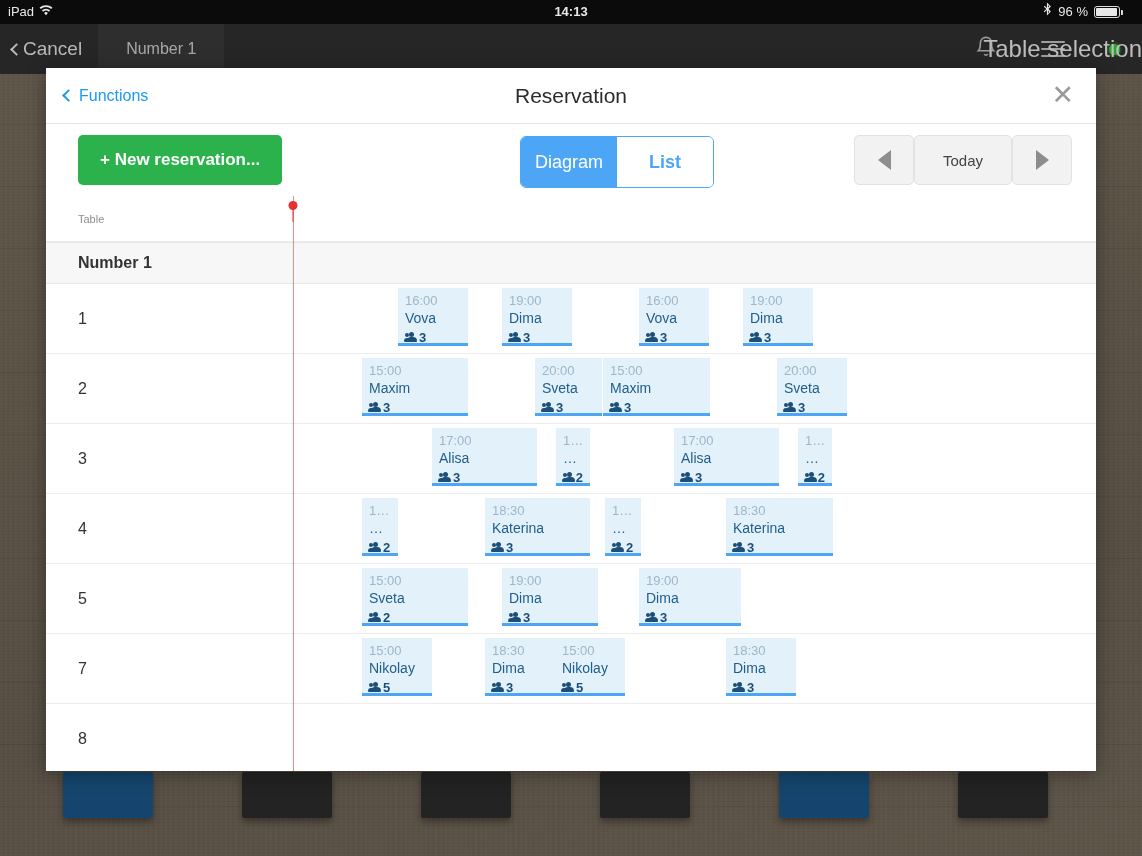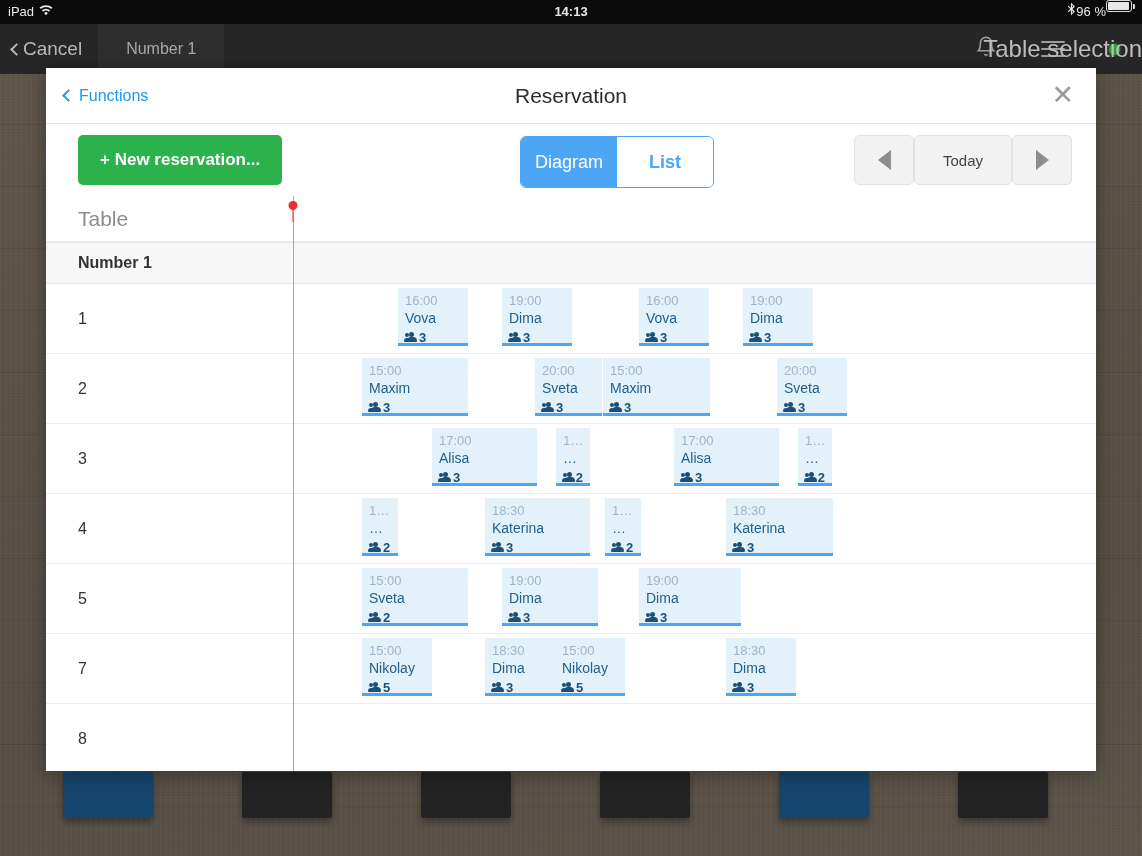--- a/index.html
+++ b/index.html
@@ -38,22 +38,22 @@
   #statusbar {
     position: absolute; top: 0; left: 0; width: 1142px; height: 24px;
     background: #0b0b0b; color: #e8e8e8;
     font-size: 13px; line-height: 24px;
     display: flex; align-items: center;
     z-index: 30;
   }
   #statusbar .sb-left  { display:flex; align-items:center; gap:5px; padding-left: 8px; }
   #statusbar .sb-mid   { position:absolute; left:0; right:0; text-align:center;
                          font-weight:600; font-size:13px; pointer-events:none;}
-  #statusbar .sb-right { margin-left:auto; display:flex; 
-                         padding-right: 10px; }
+  #statusbar .sb-right { margin-left:auto; display:flex; align-items:center;
+                         gap:6px; padding-right: 22px; }
   .battery {
     width: 26px; height: 12px; border: 1.3px solid #dcdcdc;
     border-radius: 3px; position: relative; display:inline-block;
   }
   .battery::after {
     content:''; position:absolute; right:-4px; top:3.2px;
     width:2.2px; height:5px; background:#dcdcdc; border-radius:0 1px 1px 0;
   }
   .battery i { position:absolute; left:1.3px; top:1.3px; bottom:1.3px;
                width: 88%; background:#e8e8e8; border-radius:1px; display:block; }
@@ -154,21 +154,21 @@
   .tri-r { width:0;height:0;border-top:10px solid transparent;border-bottom:10px solid transparent;border-left:13px solid #8d8d8d;}
 
   
   .grid-wrap { flex: 1; position: relative; overflow: hidden; }
   .grid-inner { position: relative; width: 1050px; }
 
   .row-head {
     height: 46px; display:flex; align-items:center;
     border-bottom: 1px solid #ececec; position: relative;
   }
-  .row-head .lbl { padding-left: 32px; font-size: 21px; color:#8d8d8d; }
+  .row-head .lbl { padding-left: 32px; font-size: 11px; color:#8d8d8d; }
 
   .row-group {
     height: 42px; background:#f7f7f7; display:flex; align-items:center;
     border-bottom: 1px solid #e8e8e8; border-top: 1px solid #e8e8e8;
     position:relative;
   }
   .row-group .lbl { padding-left: 32px; font-size: 16px; font-weight: 700; color:#333; }
 
   .row {
     height: 70px; position: relative; border-bottom: 1px solid #ececec;

